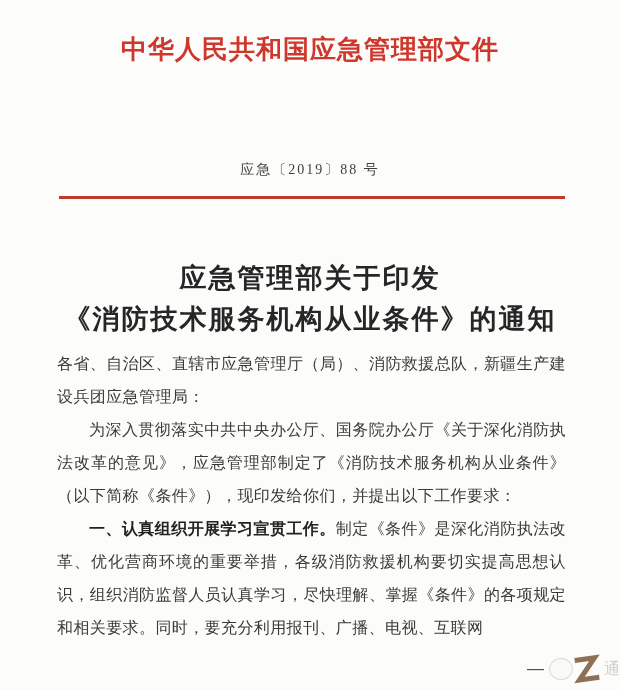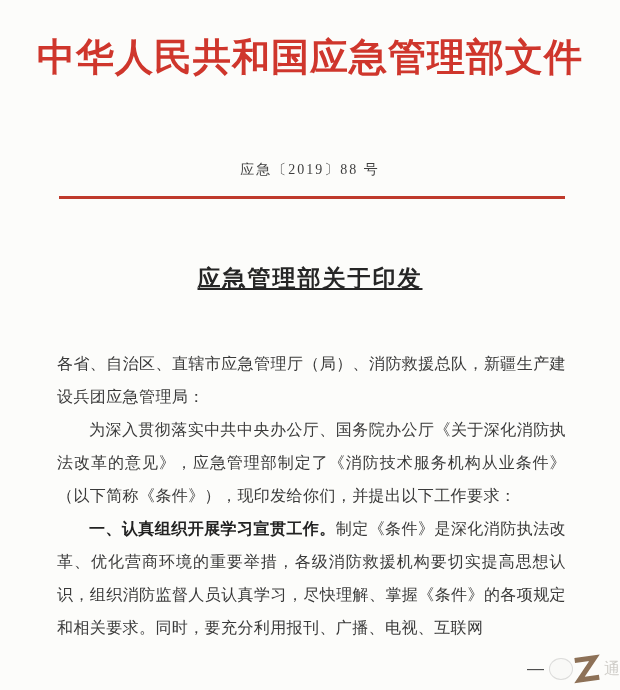--- a/index.html
+++ b/index.html
@@ -14,21 +14,21 @@
     height: 690px;
     background: #fcfcfa;
     overflow: hidden;
   }
   
   .agency-header {
     position: absolute;
     top: 32px; left: 0;
     width: 100%;
     text-align: center;
-    font-size: 38px;
+    font-size: 26px;
     font-weight: 700;
     letter-spacing: 1px;
     color: var(--accent-red, #cf362c);
     white-space: nowrap;
   }
   
   .doc-number {
     position: absolute;
     top: 161px; left: 0;
     width: 100%;
@@ -43,26 +43,25 @@
     top: 196px; left: 59px;
     width: 506px; height: 3px;
     background: var(--divider-red, #bf3a2b);
   }
   
   .notice-title {
     position: absolute;
     top: 258px; left: 0;
     width: 100%;
     text-align: center;
-    font-size: 23px;
+    font-size: 27px;
     font-weight: 700;
     color: #262626;
     letter-spacing: 2px;
     line-height: 41px;
-    text-decoration: underline;
   }
   
   .doc-body {
     position: absolute;
     top: 347px; left: 57px;
     width: 509px;
     font-size: 16px;
     line-height: 33px;
     letter-spacing: 0.4px;
     color: #3a3a3a;
@@ -123,20 +122,21 @@
 <div class="page">
 
   <h1 class="agency-header">中华人民共和国应急管理部文件</h1>
 
   <div class="doc-number">应急〔2019〕88 号</div>
 
   <div class="red-divider"></div>
 
   <div class="notice-title">
     <div>应急管理部关于印发</div>
+    <div>《消防技术服务机构从业条件》的通知</div>
   </div>
 
   <div class="doc-body">
     <p>各省、自治区、直辖市应急管理厅（局）、消防救援总队，新疆生产建设兵团应急管理局：</p>
     <p class="indent">为深入贯彻落实中共中央办公厅、国务院办公厅《关于深化消防执法改革的意见》，应急管理部制定了《消防技术服务机构从业条件》（以下简称《条件》），现印发给你们，并提出以下工作要求：</p>
     <p class="indent"><b>一、认真组织开展学习宣贯工作。</b><span>制定《条件》是深化消防执法改革、优化营商环境的重要举措，各级消防救援机构要切实提高思想认识，组织消防监督人员认真学习，尽快理解、掌握《条件》的各项规定和相关要求。同时，要充分利用报刊、广播、电视、互联网</span></p>
   </div>
 
   <div class="watermark">
     <span class="page-dash">—</span>

